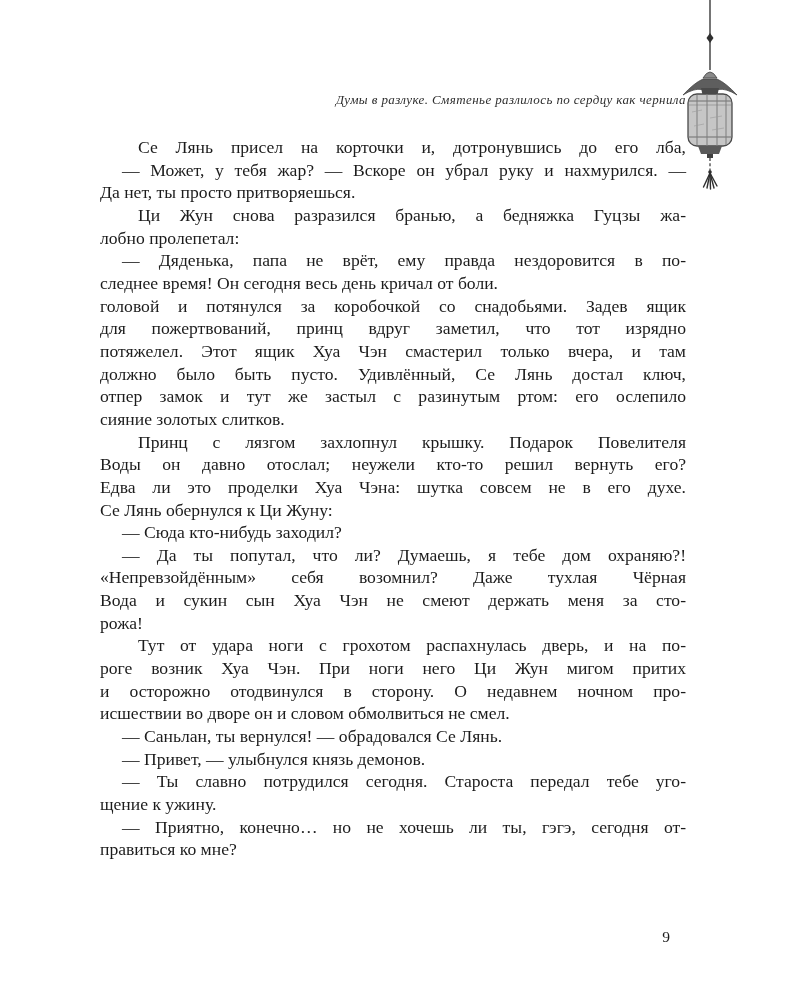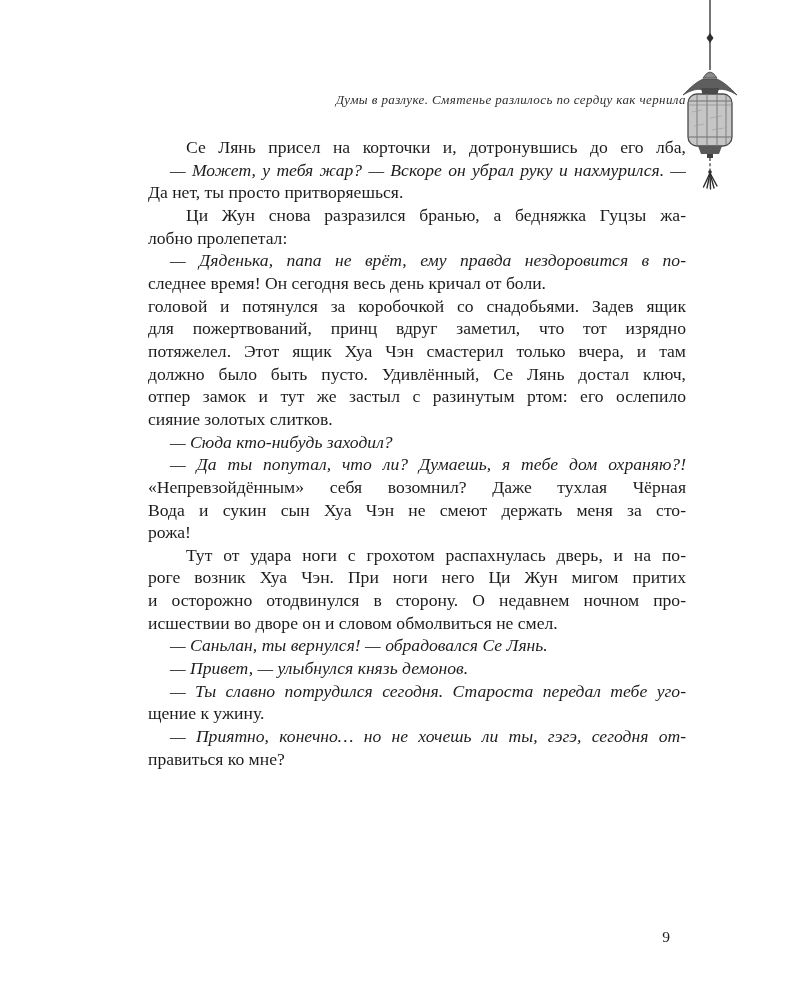--- a/index.html
+++ b/index.html
@@ -39,25 +39,24 @@
     width: 586px;
     font-size: 17.6px;
     line-height: 22.65px;
     color: #1c1c1c;
   }
   .para { margin: 0; }
   .line {
     text-align: justify;
     text-align-last: justify;
     white-space: normal;
-    margin-left: 48px;
   }
   .line.last { text-align-last: left; }
   .para.narrative .line.first { text-indent: 38px; }
-  .para.dialogue  .line.first { text-indent: 22px; font-style: italic; }
+  .para.dialogue  .line.first { text-indent: 22px; }
 
   .page-number {
     position: absolute;
     top: 928px;
     right: 130px;
     font-size: 15.5px;
     color: #1c1c1c;
   }
 </style>
 </head>
@@ -127,20 +126,26 @@
       <div class="line last">следнее время! Он сегодня весь день кричал от боли.</div>
     </div>
     <div class="para narrative">
       <div class="line">головой и потянулся за коробочкой со снадобьями. Задев ящик</div>
       <div class="line">для пожертвований, принц вдруг заметил, что тот изрядно</div>
       <div class="line">потяжелел. Этот ящик Хуа Чэн смастерил только вчера, и там</div>
       <div class="line">должно было быть пусто. Удивлённый, Се Лянь достал ключ,</div>
       <div class="line">отпер замок и тут же застыл с разинутым ртом: его ослепило</div>
       <div class="line last">сияние золотых слитков.</div>
     </div>
+    <div class="para narrative">
+      <div class="line first">Принц с лязгом захлопнул крышку. Подарок Повелителя</div>
+      <div class="line">Воды он давно отослал; неужели кто-то решил вернуть его?</div>
+      <div class="line">Едва ли это проделки Хуа Чэна: шутка совсем не в его духе.</div>
+      <div class="line last">Се Лянь обернулся к Ци Жуну:</div>
+    </div>
     <div class="para dialogue">
       <div class="line first last">— Сюда кто-нибудь заходил?</div>
     </div>
     <div class="para dialogue">
       <div class="line first">— Да ты попутал, что ли? Думаешь, я тебе дом охраняю?!</div>
       <div class="line">«Непревзойдённым» себя возомнил? Даже тухлая Чёрная</div>
       <div class="line">Вода и сукин сын Хуа Чэн не смеют держать меня за сто-</div>
       <div class="line last">рожа!</div>
     </div>
     <div class="para narrative">

